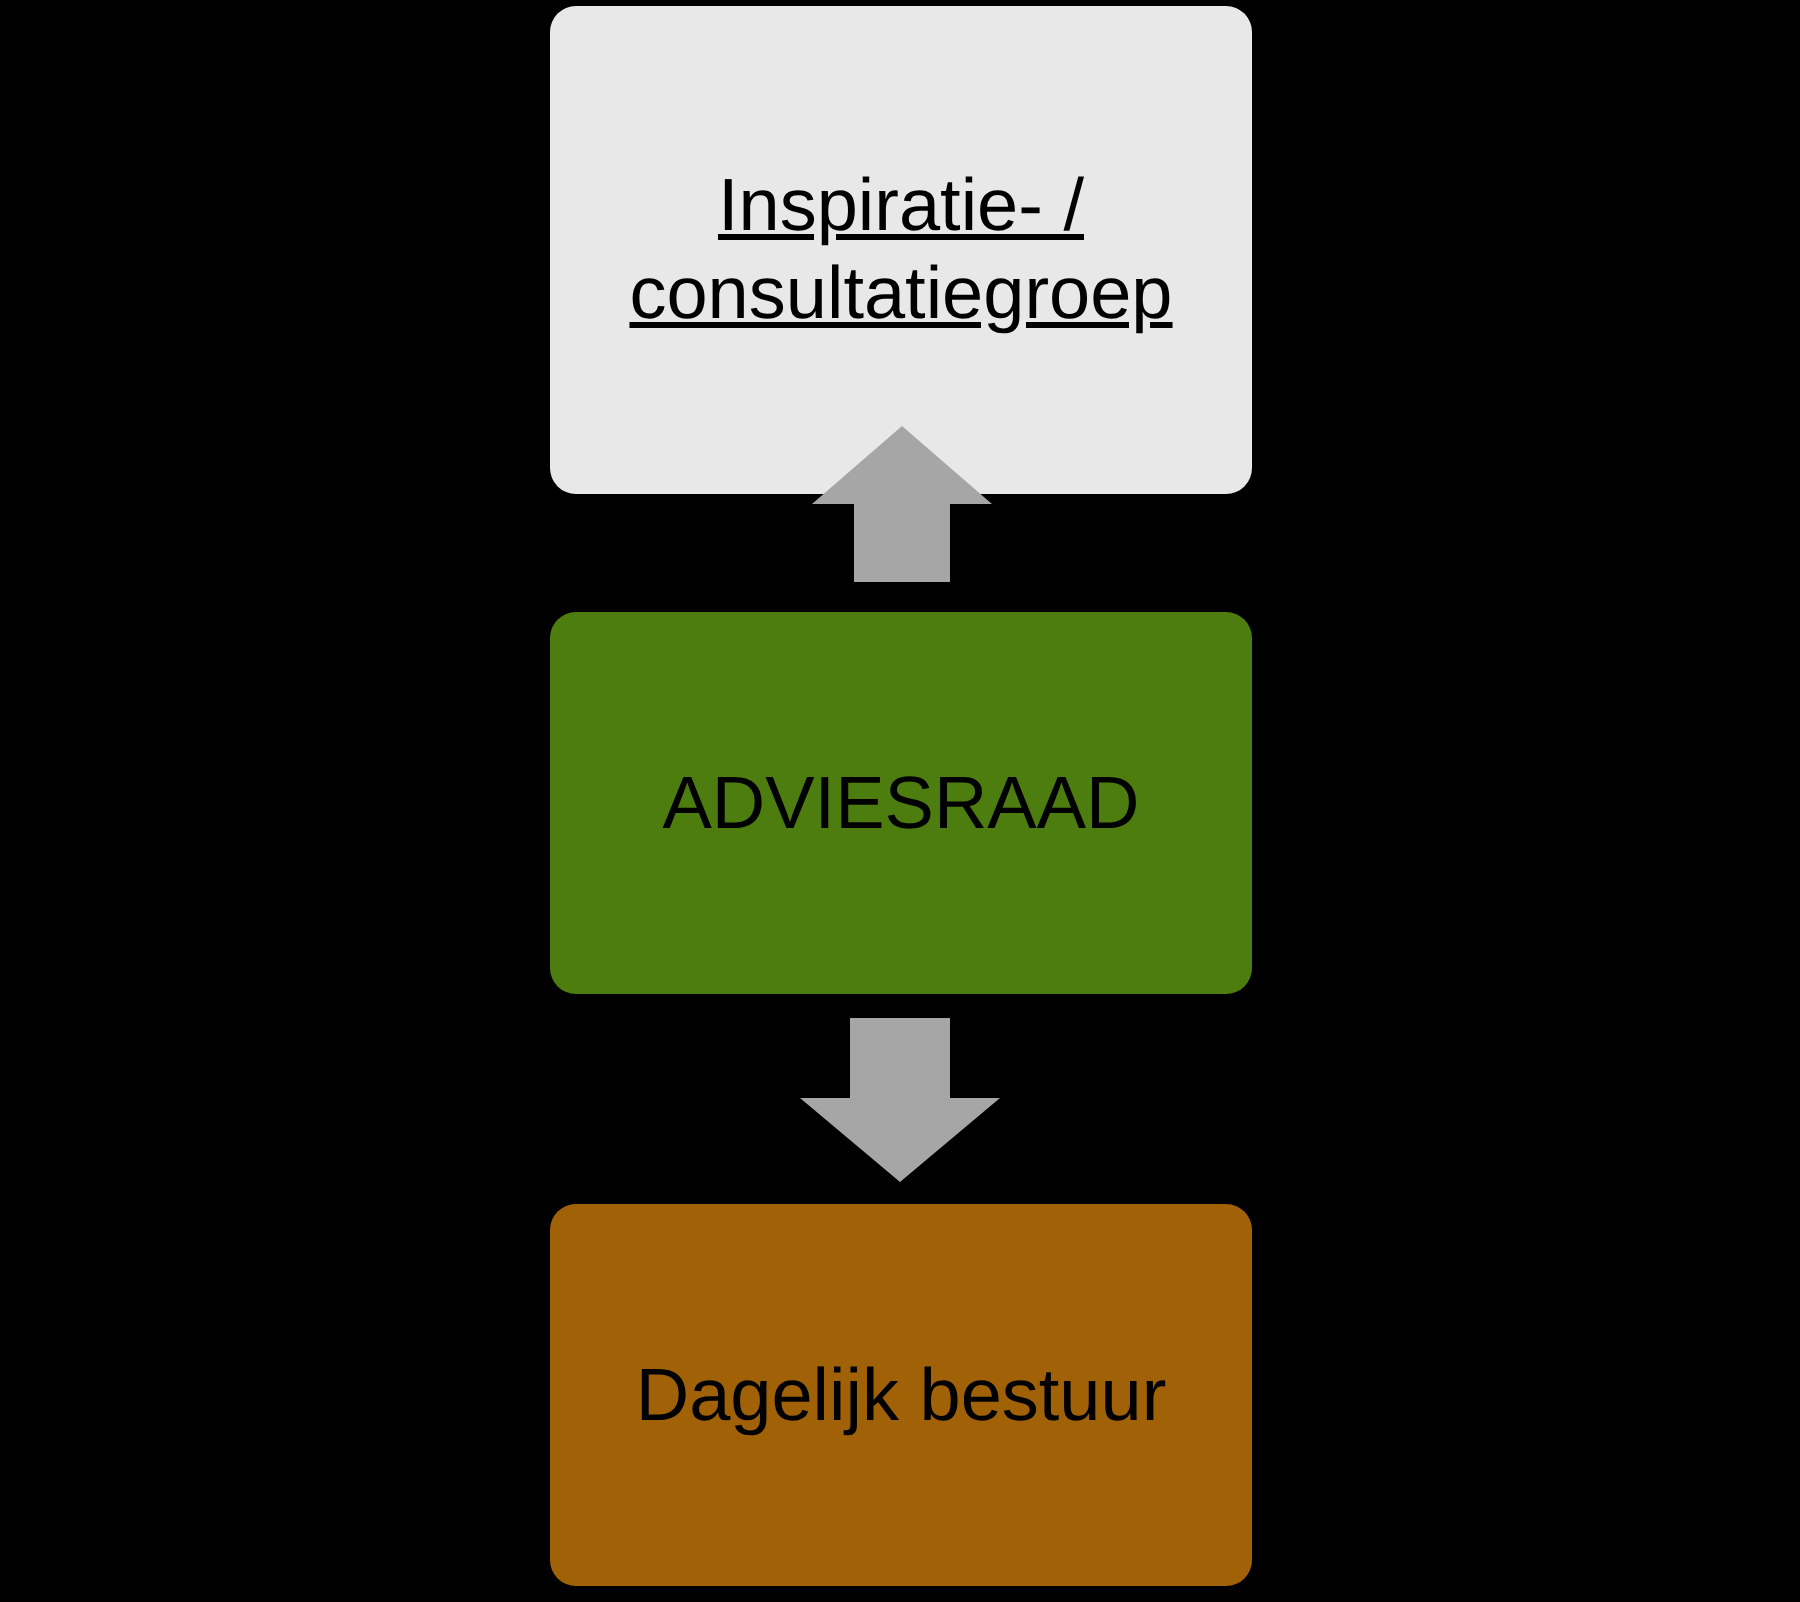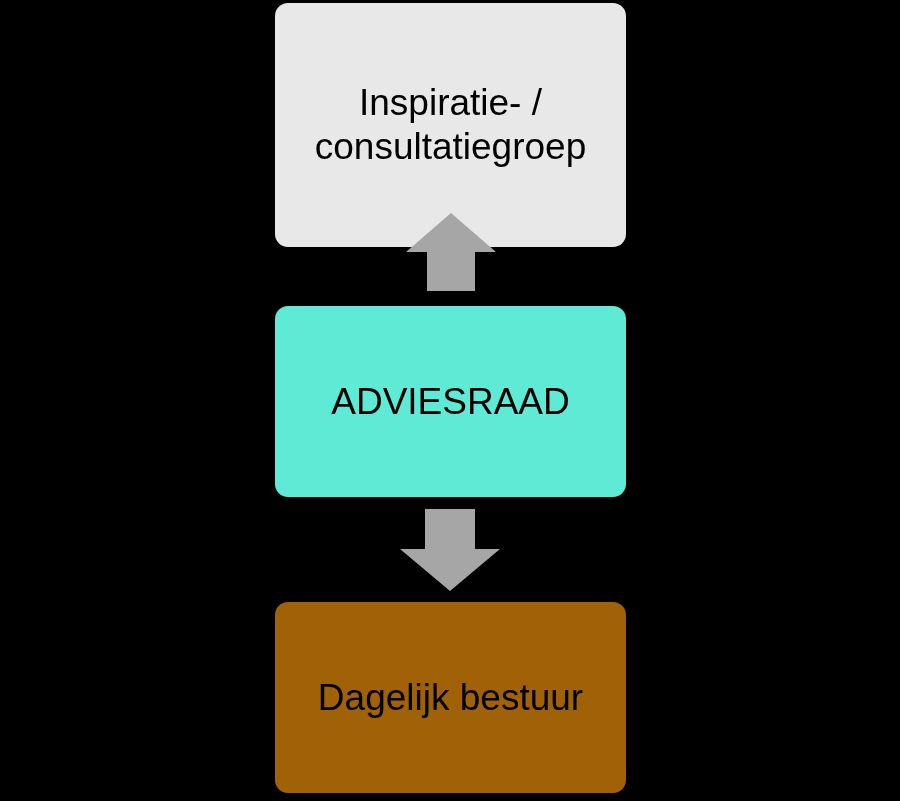--- a/index.html
+++ b/index.html
@@ -36,28 +36,29 @@
     padding: 0 10px;
   }
   
   #node-inspiratie {
     left: 275px;
     top: 3px;
     width: 351px;
     height: 244px;
     background: #E8E8E8;
     font-size: 37px;
+    text-decoration: underline;
   }
   
   #node-adviesraad {
     left: 275px;
     top: 306px;
     width: 351px;
     height: 191px;
-    background: #5eead4;
+    background: #4d7c0f;
     font-size: 37px;
     text-align: center;
   }
   
   #node-bestuur {
     left: 275px;
     top: 602px;
     width: 351px;
     height: 191px;
     background: #a16207;

